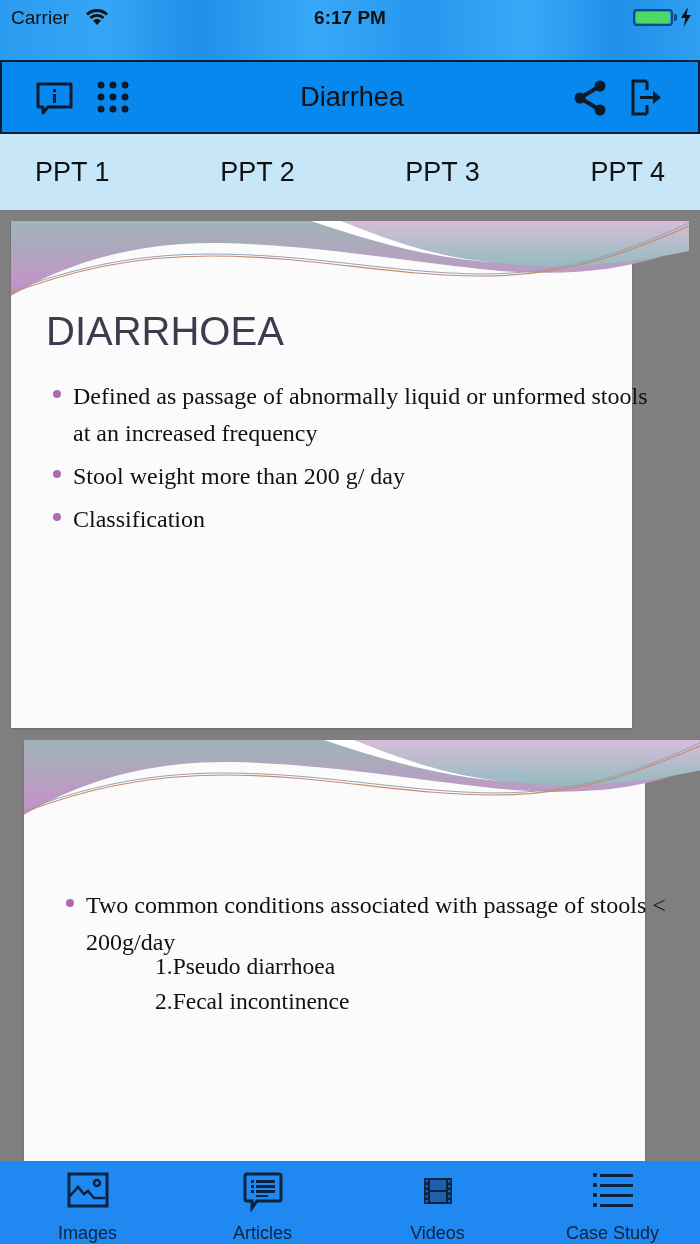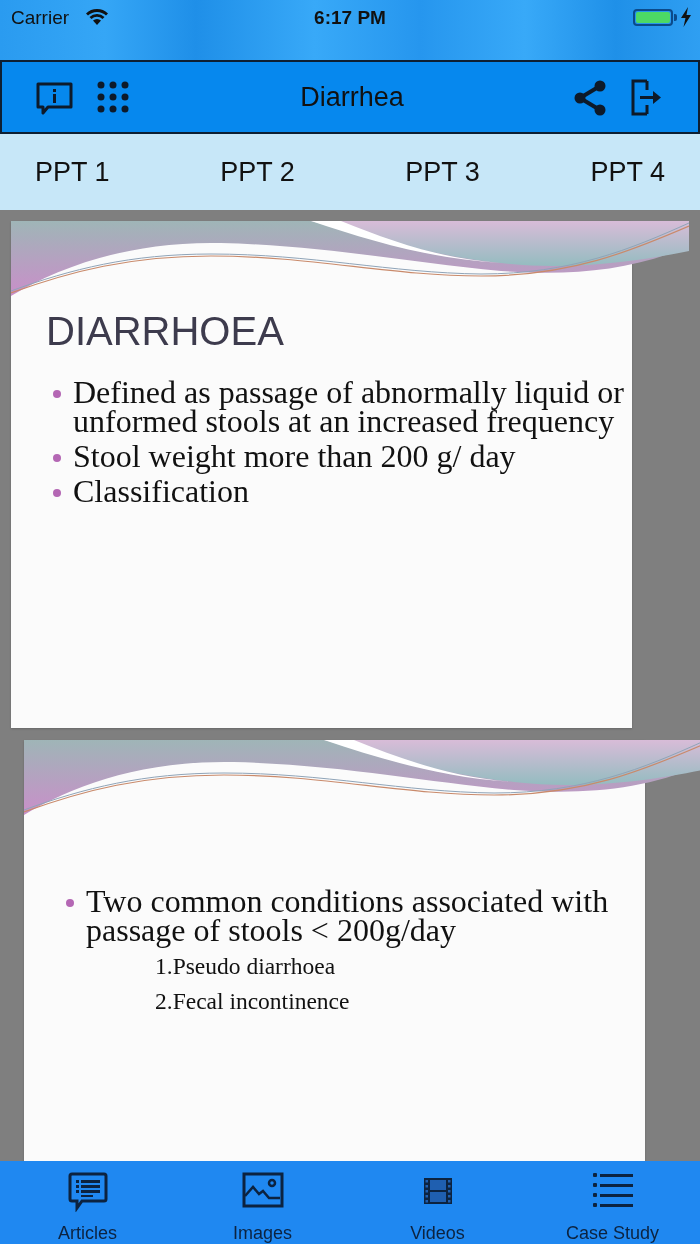--- a/index.html
+++ b/index.html
@@ -40,21 +40,21 @@
   .content { position: absolute; left: 0; top: 210px; width: 700px; height: 951px; background: #7f7f7f; overflow: hidden; }
   .slide {
     position: absolute; left: 11px; width: 621px; background: #fbfbfb;
     box-shadow: 0 1px 2px rgba(0,0,0,0.2);
   }
   .slide .swoosh { position: absolute; left: 0; top: 0; width: 678px; height: 80px; }
   .slide-title { position: absolute; left: 35px; top: 88px; font-size: 40px; color: #3d3b4d; font-family: "Liberation Sans", sans-serif; }
   .slide ul { list-style: none; position: absolute; }
   .slide .bullet {
     position: relative; padding-left: 26px; font-family: "Liberation Serif", serif;
-    font-size: 32px; line-height: 29px; color: #111; margin-bottom: 6px;
+    font-size: 24px; line-height: 37px; color: #111; margin-bottom: 6px;
   }
   .slide .bullet::before {
     content: ""; position: absolute; left: 6px; top: 12px; width: 8px; height: 8px;
     border-radius: 50%; background: #b467b4;
   }
   .slide .sub {
     font-family: "Liberation Serif", serif; font-size: 23.5px; line-height: 29px; color: #111;
     margin-bottom: 6px;
   }
 
@@ -180,39 +180,39 @@
     </ul>
     <ul style="left:131px; top:212px;">
       <li class="sub">1.Pseudo diarrhoea</li>
       <li class="sub">2.Fecal incontinence</li>
     </ul>
   </div>
 </div>
 
 <div class="tab-bar">
   <div class="tab-item">
+    <svg class="icon" width="42" height="36" viewBox="0 0 42 36">
+      <rect x="2" y="2" width="38" height="32" fill="none" stroke="#0c2340" stroke-width="3"></rect>
+      <path d="M3 24 L11 15 L17 22 L21 19 L27 26 H38" fill="none" stroke="#0c2340" stroke-width="2.5"></path>
+      <circle cx="30" cy="11" r="3" fill="none" stroke="#0c2340" stroke-width="2.5"></circle>
+    </svg>
+    <span class="label">Images</span>
+  </div>
+  <div class="tab-item">
     <svg class="icon" width="40" height="40" viewBox="0 0 40 40">
       <path d="M4 2 H36 Q38 2 38 4 V27 Q38 29 36 29 H14 L9 36 V29 H4 Q2 29 2 27 V4 Q2 2 4 2 Z" fill="none" stroke="#0c2340" stroke-width="3"></path>
       <rect x="8" y="8" width="3" height="3" fill="#0c2340"></rect>
         <rect x="13" y="8" width="19" height="3" fill="#0c2340"></rect>
       <rect x="8" y="13" width="3" height="3" fill="#0c2340"></rect>
         <rect x="13" y="13" width="19" height="3" fill="#0c2340"></rect>
       <rect x="8" y="18" width="3" height="3" fill="#0c2340"></rect>
         <rect x="13" y="18" width="19" height="3" fill="#0c2340"></rect>
       <rect x="13" y="23" width="12" height="2" fill="#0c2340"></rect>
     </svg>
     <span class="label">Articles</span>
-  </div>
-  <div class="tab-item">
-    <svg class="icon" width="42" height="36" viewBox="0 0 42 36">
-      <rect x="2" y="2" width="38" height="32" fill="none" stroke="#0c2340" stroke-width="3"></rect>
-      <path d="M3 24 L11 15 L17 22 L21 19 L27 26 H38" fill="none" stroke="#0c2340" stroke-width="2.5"></path>
-      <circle cx="30" cy="11" r="3" fill="none" stroke="#0c2340" stroke-width="2.5"></circle>
-    </svg>
-    <span class="label">Images</span>
   </div>
   <div class="tab-item">
     <svg class="icon" style="top:17px;" width="28" height="26" viewBox="0 0 28 26">
       <rect x="0" y="0" width="28" height="26" fill="#0c2340"></rect>
       <rect x="6" y="2" width="16" height="10" fill="#1f5fb0"></rect>
       <rect x="6" y="14" width="16" height="10" fill="#1f5fb0"></rect>
       <g fill="#1f5fb0">
         <rect x="1.5" y="2" width="2.5" height="2.5"></rect>
           <rect x="1.5" y="7" width="2.5" height="2.5"></rect>
         <rect x="1.5" y="12" width="2.5" height="2.5"></rect>

